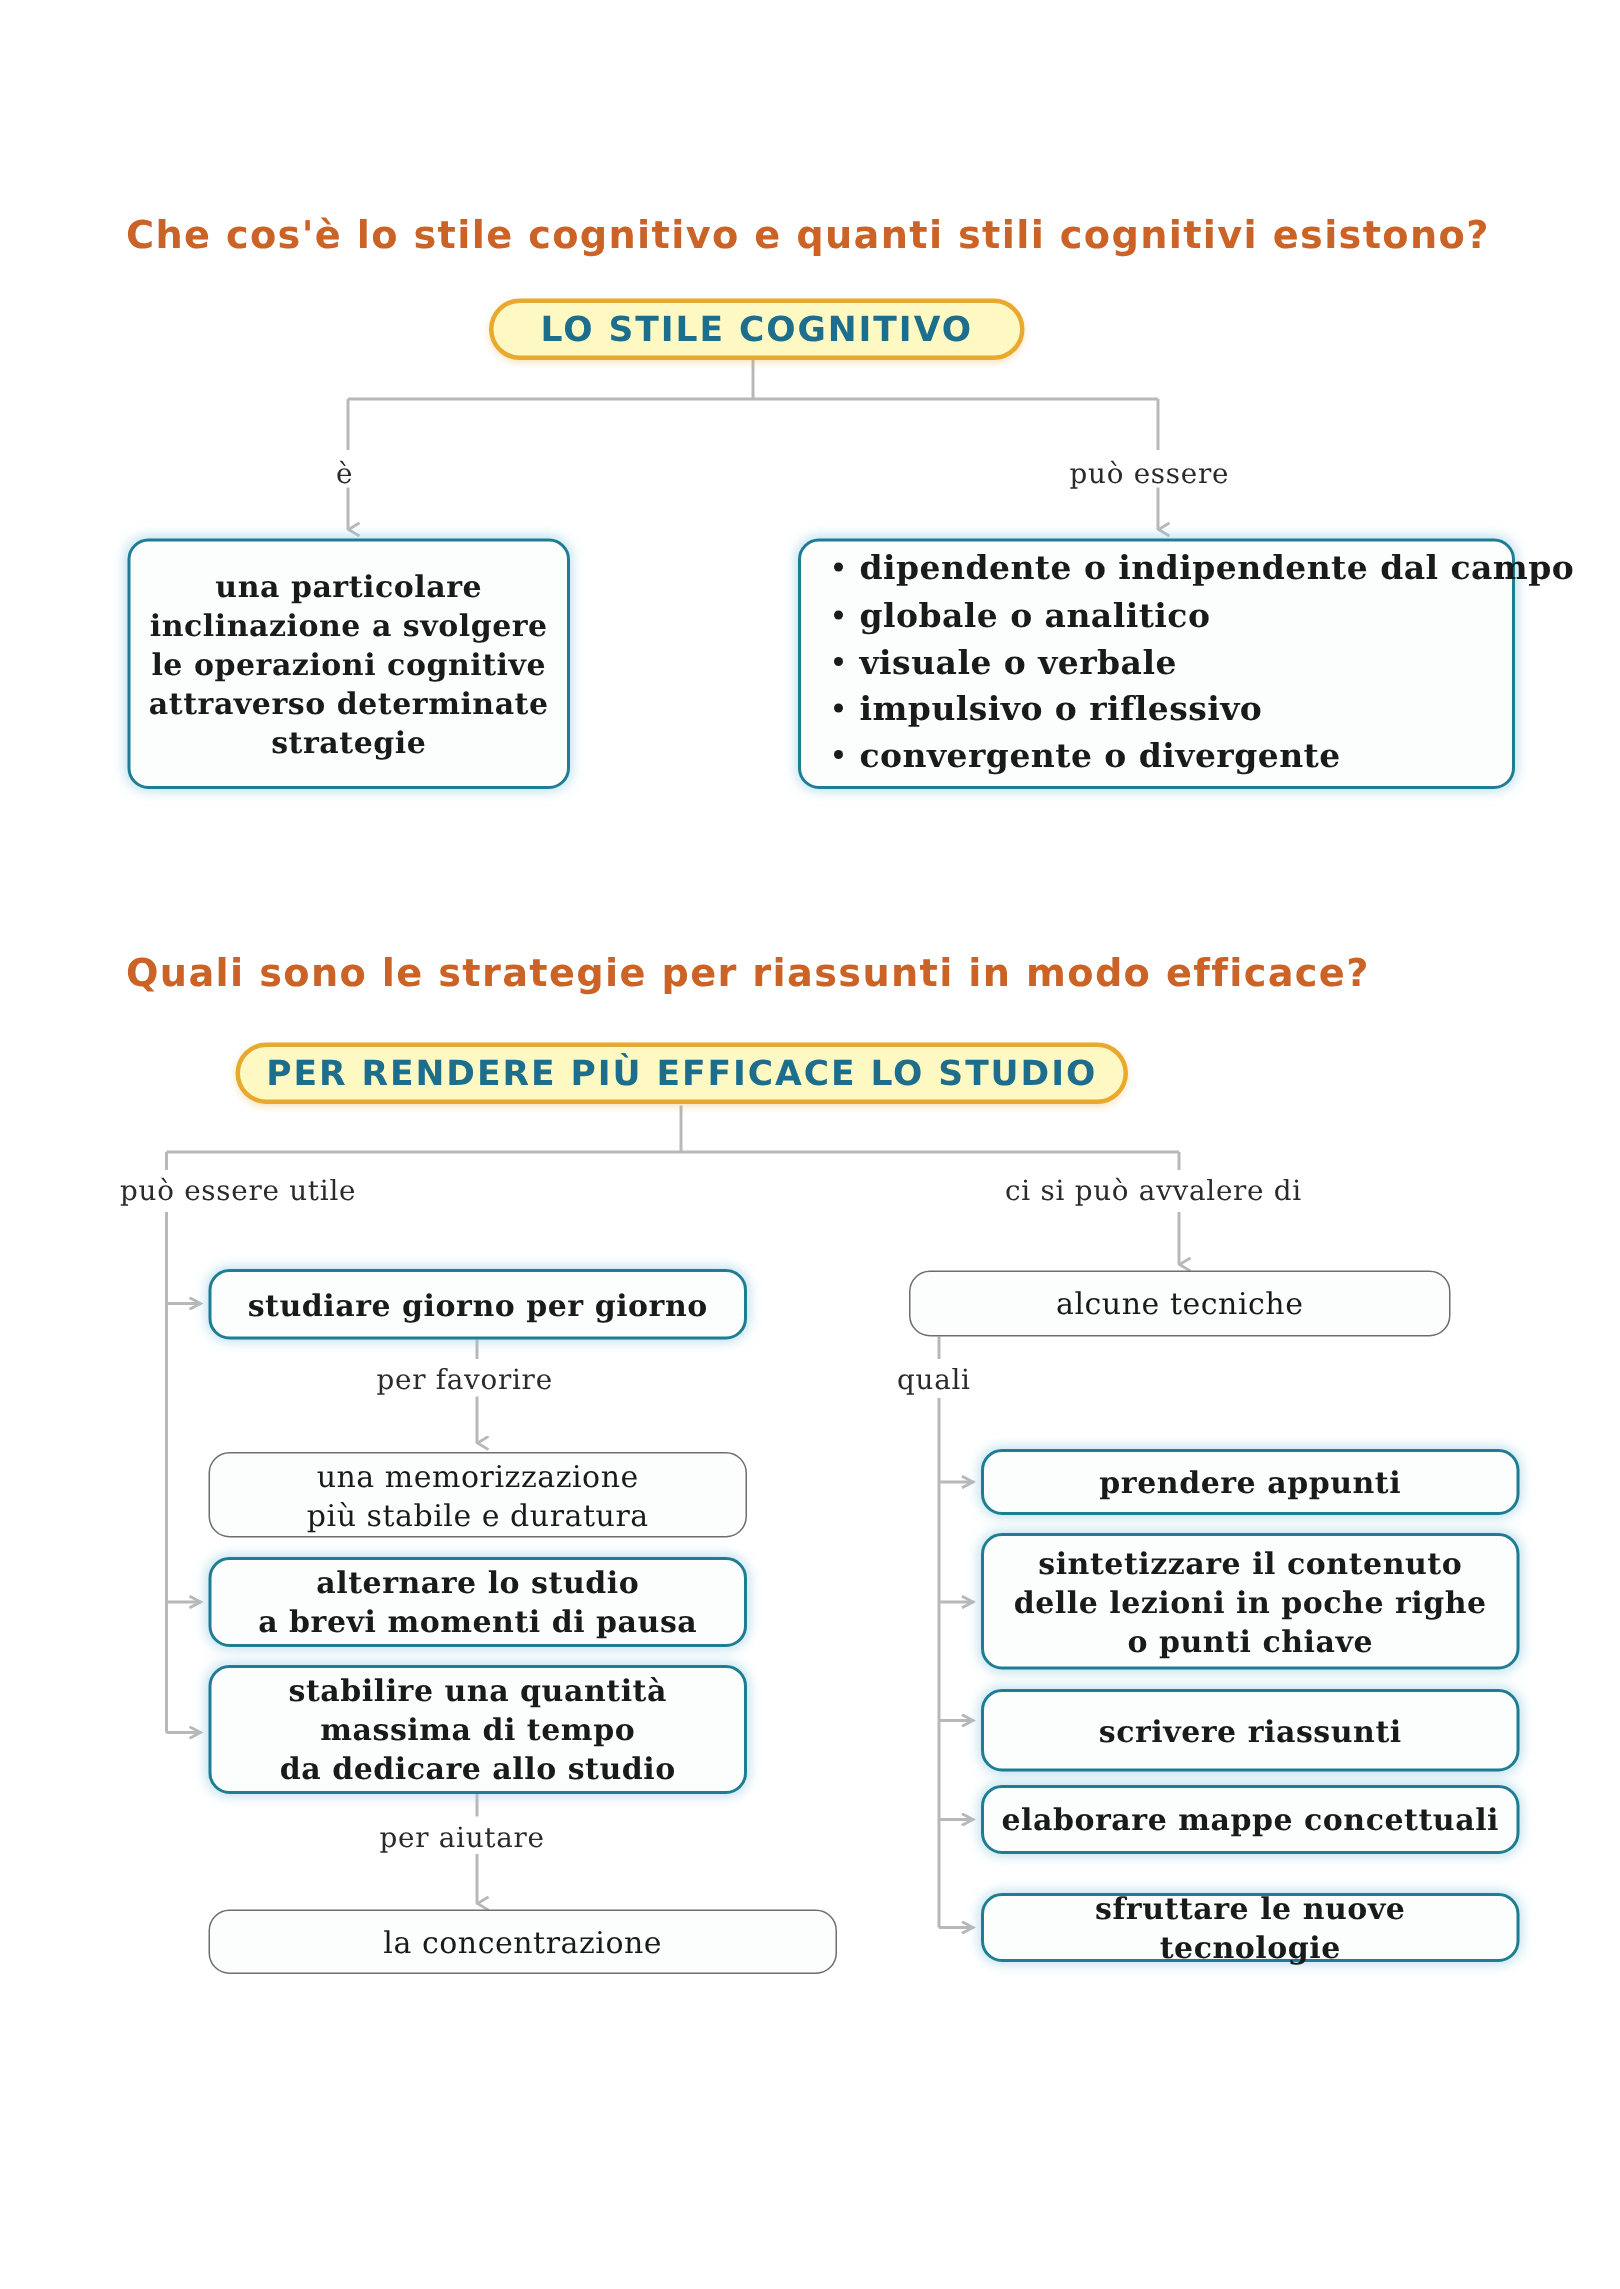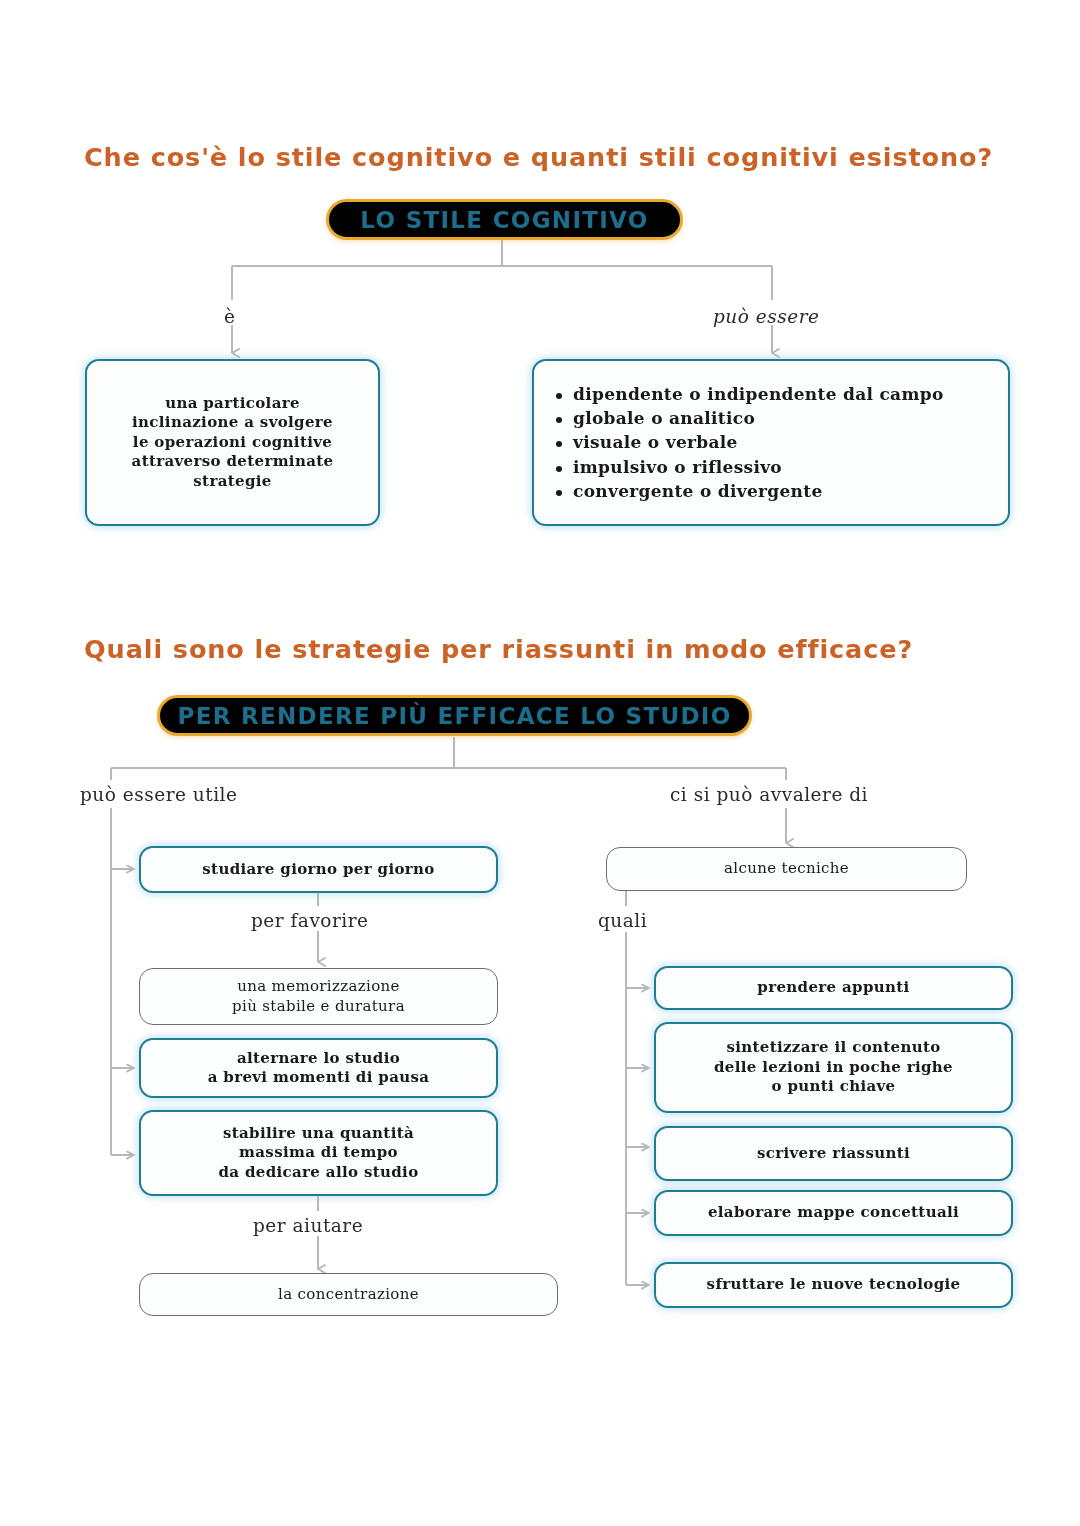--- a/index.html
+++ b/index.html
@@ -38,21 +38,21 @@
     letter-spacing: 0.9px;
     white-space: nowrap;
   }
 
   
   .title-pill {
     position: absolute;
     box-sizing: border-box;
     border: 3.5px solid #E8A92E;
     border-radius: 22px;
-    background: #000000;
+    background: #fef9c3;
     display: flex;
     align-items: center;
     justify-content: center;
     box-shadow: 0 2px 5px rgba(232,169,46,0.30);
   }
   .title-pill span {
     color: #1C6E8C;
     font-family: "DejaVu Sans", sans-serif;
     font-weight: bold;
     font-size: 23px;
@@ -75,40 +75,40 @@
     border: 2.4px solid #1F7D93;
     box-shadow: 0 0 7px 2px rgba(150,205,225,0.55);
   }
   .box.gray {
     border: 1.8px solid #6E6E6E;
     box-shadow: none;
   }
   .box .txt {
     color: #1A1A1A;
     font-family: "DejaVu Serif", serif;
-    font-size: 15px;
+    font-size: 20px;
     line-height: 1.30;
     letter-spacing: 0.35px;
     padding: 0 10px;
   }
   .box.teal .txt { font-weight: bold; }
   .box.gray .txt { font-weight: normal; }
 
   
   .box.list { justify-content: flex-start; text-align: left; }
   .box.list ul {
     margin: 0;
     padding: 0 0 0 22px;
     list-style: none;
   }
   .box.list li {
     color: #1A1A1A;
     font-family: "DejaVu Serif", serif;
     font-weight: bold;
-    font-size: 17px;
+    font-size: 22px;
     line-height: 1.42;
     letter-spacing: 0.3px;
     position: relative;
     padding-left: 17px;
     white-space: nowrap;
   }
   .box.list li:before {
     content: "";
     position: absolute;
     left: 0;
@@ -188,21 +188,21 @@
   </svg>
 
   <div class="q-heading" style="left:84px; top:142px;text-align:center;">Che cos'è lo stile cognitivo e quanti stili cognitivi esistono?</div>
 
   <div class="title-pill" style="left:326px; top:199px; width:357px; height:41px;">
     <span>LO STILE COGNITIVO</span>
   </div>
 
   <div class="edge-label" style="left:224px; top:306px;">è</div>
 
-  <div class="edge-label" style="left:713px; top:306px;font-style:italic;">può essere</div>
+  <div class="edge-label" style="left:713px; top:306px;">può essere</div>
 
   <div class="box teal" style="left:85px; top:359px; width:295px; height:167px;">
     <div class="txt">una particolare<br>inclinazione a svolgere<br>le operazioni cognitive<br>attraverso determinate<br>strategie</div>
   </div>
 
   <div class="box teal list" style="left:532px; top:359px; width:478px; height:167px;">
     <ul>
       <li>dipendente o indipendente dal campo</li>
       <li>globale o analitico</li>
       <li>visuale o verbale</li>

